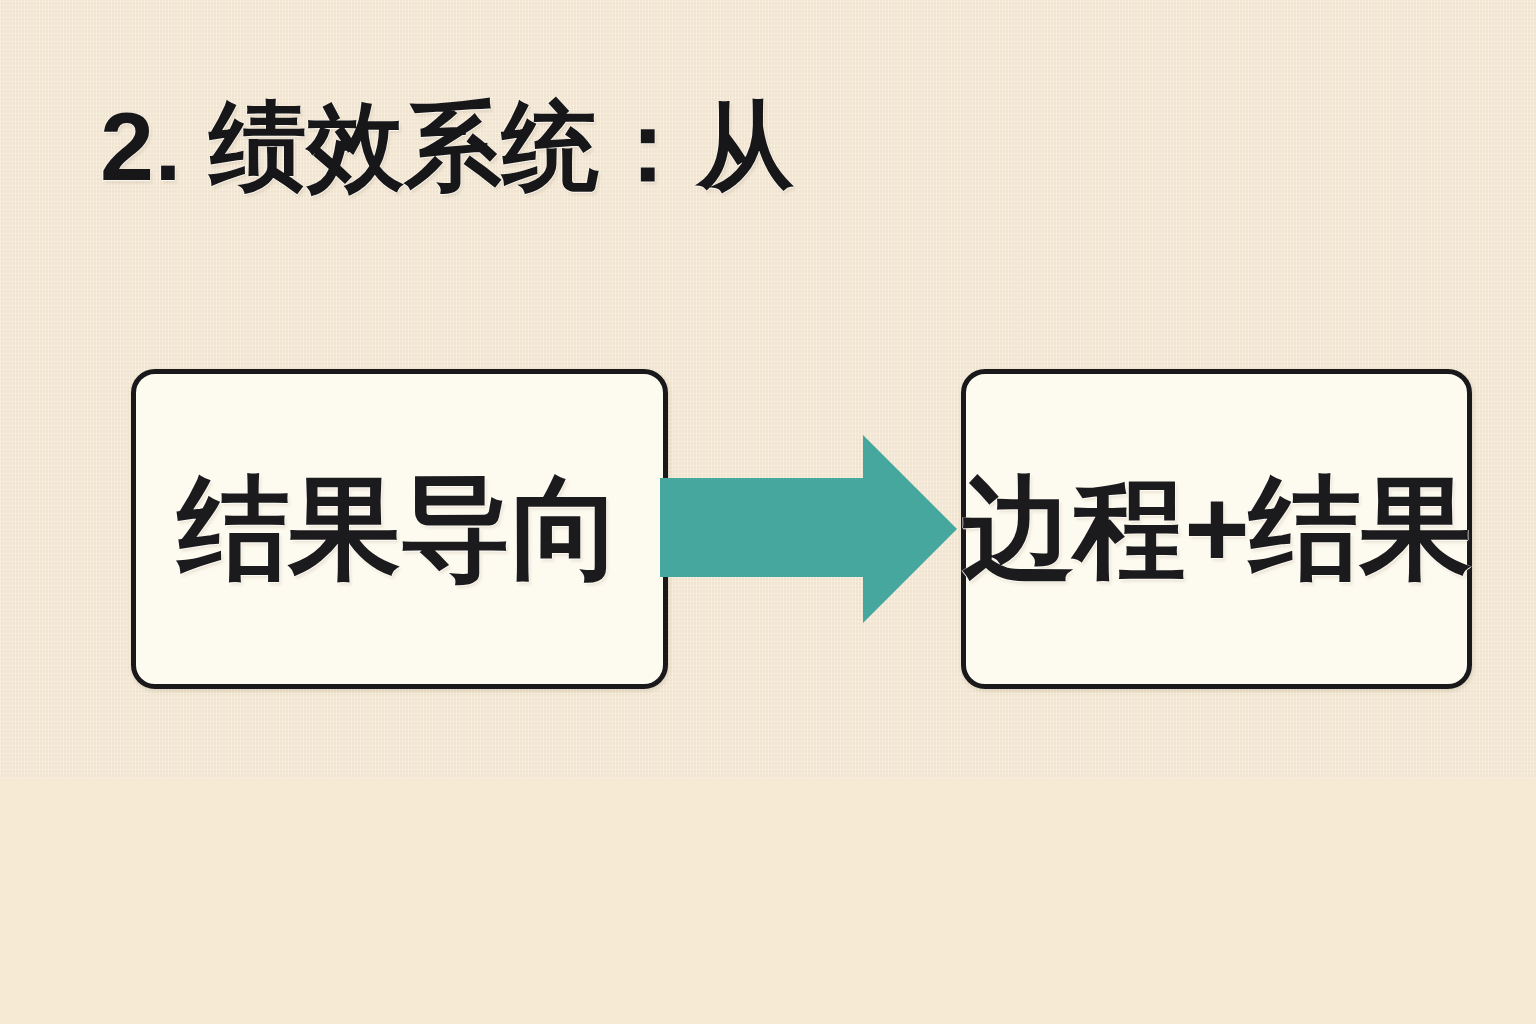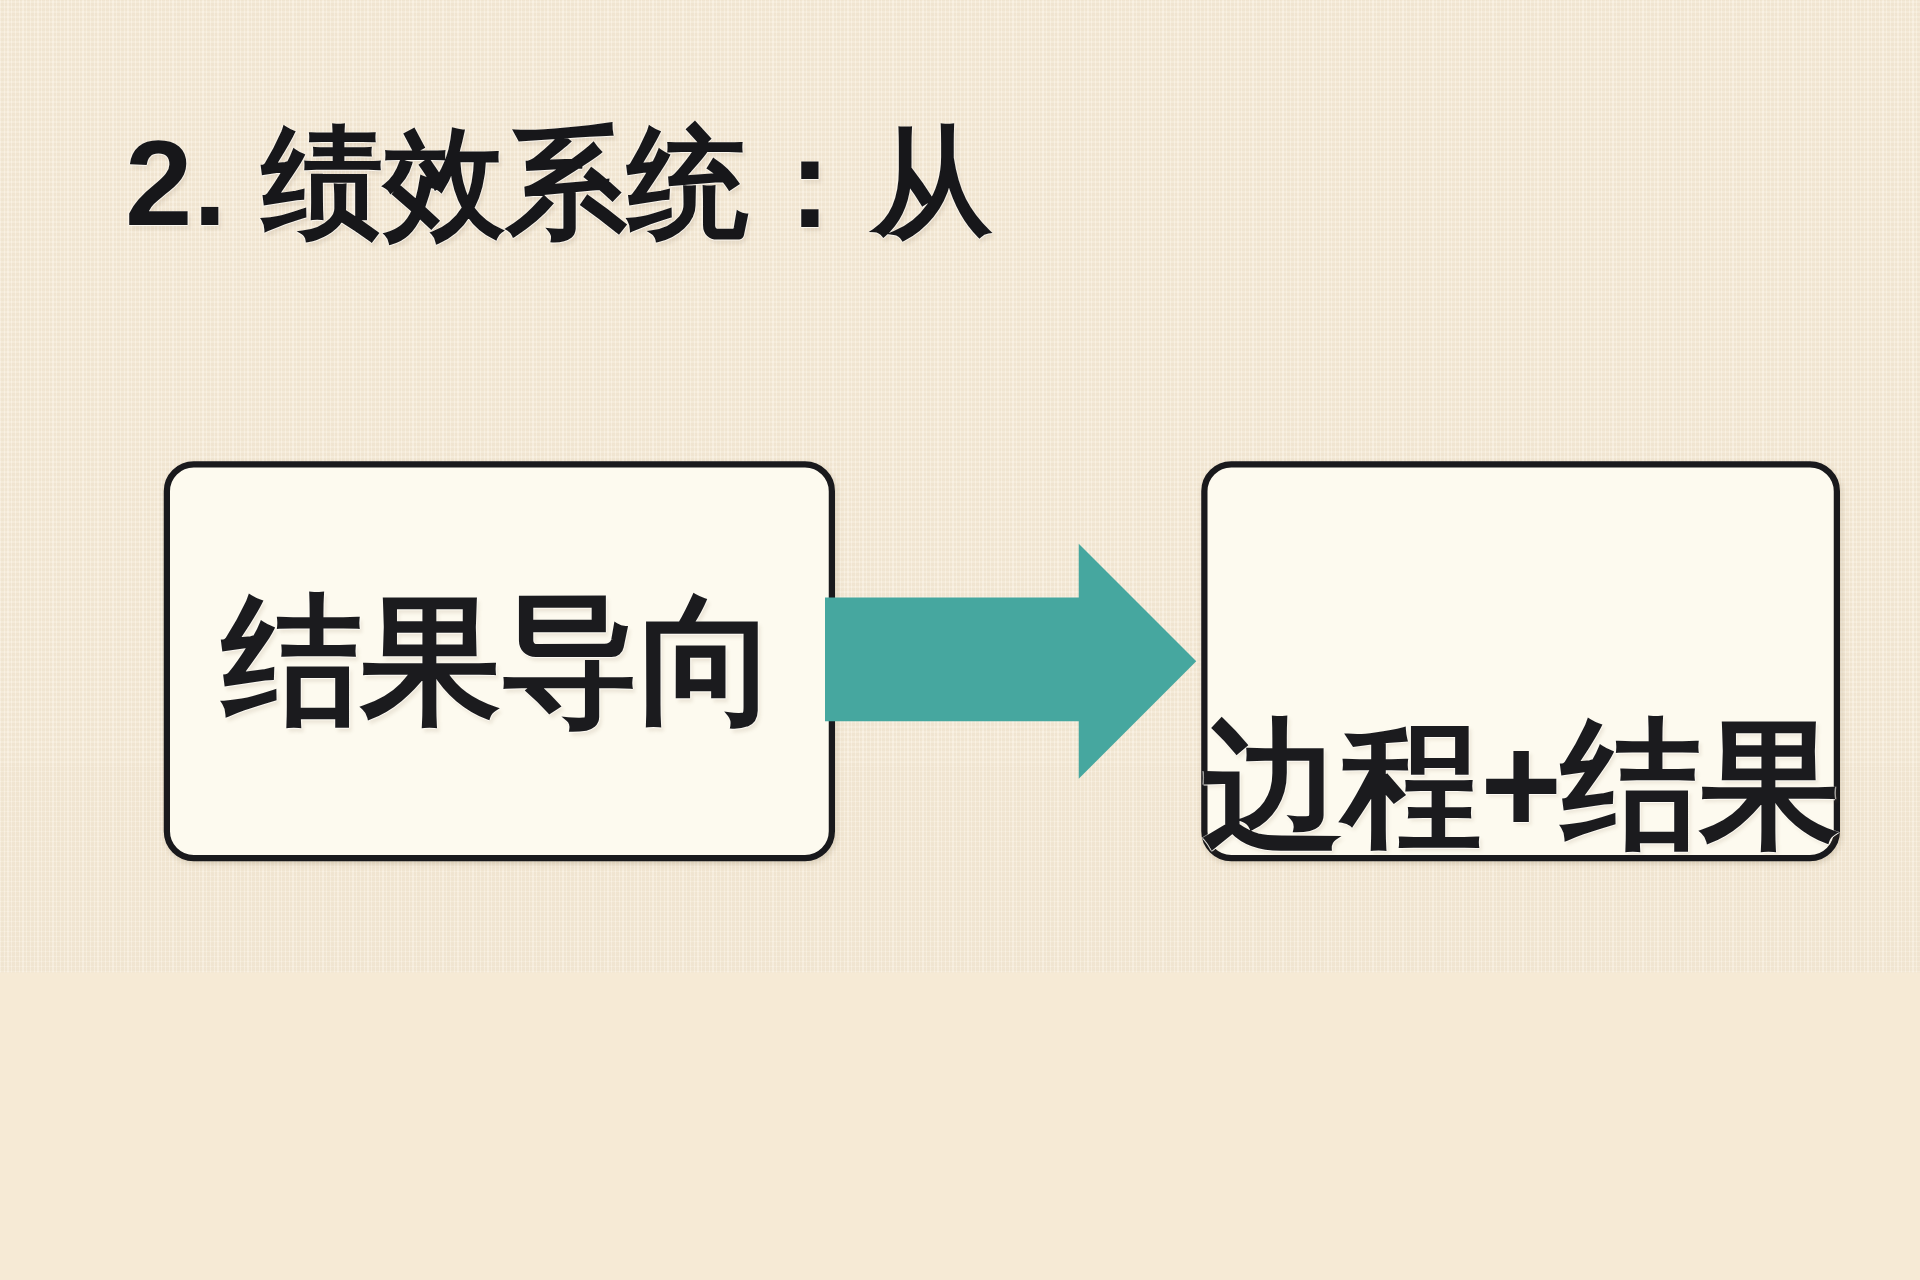--- a/index.html
+++ b/index.html
@@ -87,21 +87,20 @@
     top: 369px;
     width: 537px;
     height: 320px;
   }
 
   #box-right {
     left: 931px;
     top: 369px;
     width: 511px;
     height: 320px;
-    align-items: flex-end;
   }
 
   #arrow-svg {
     position: absolute;
     left: 630px;
     top: 425px;
     width: 306px;
     height: 208px;
   }
 </style>

